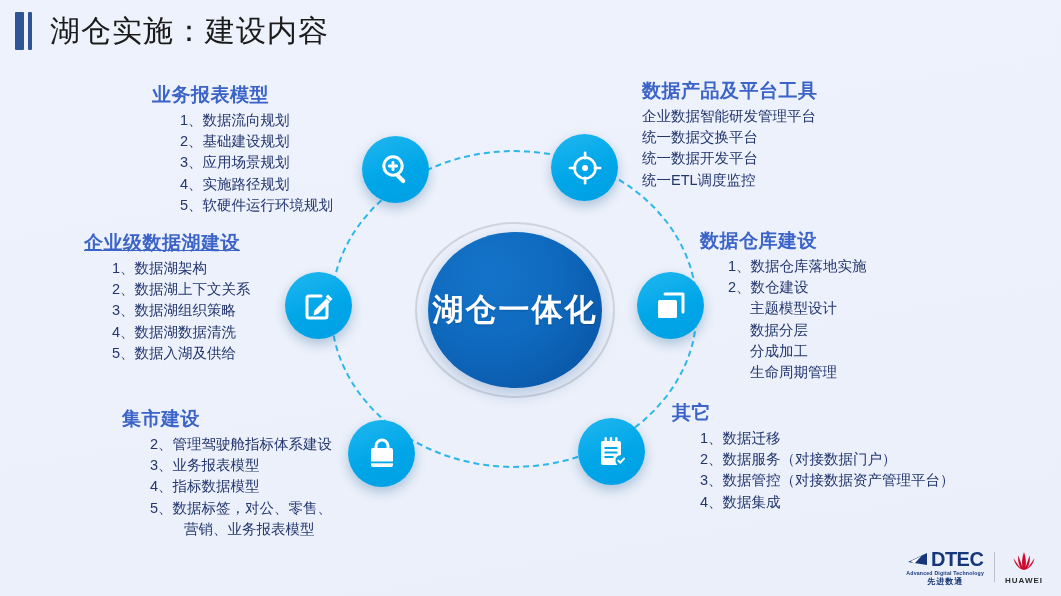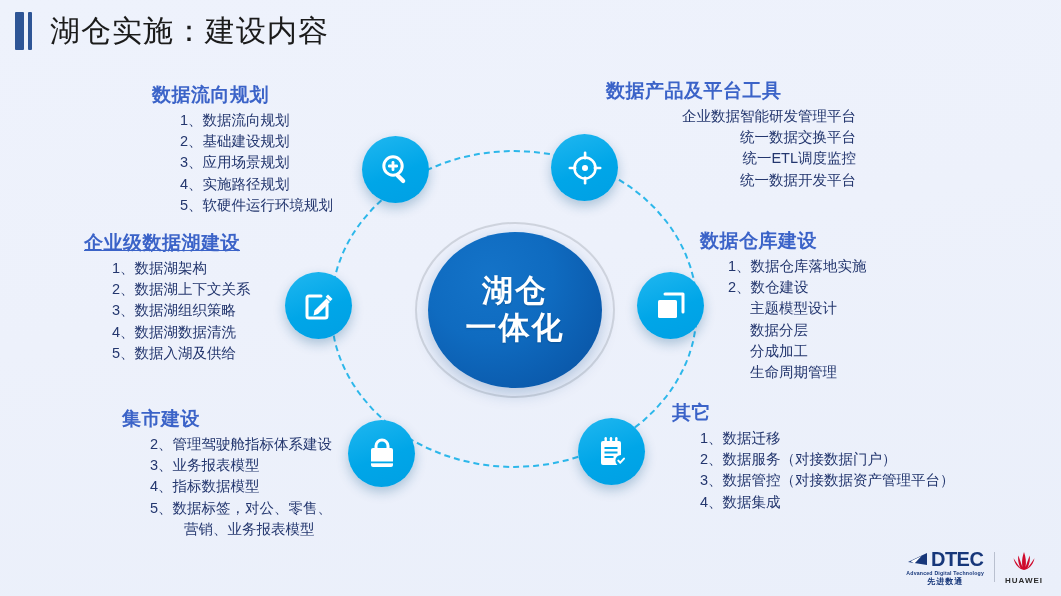--- a/index.html
+++ b/index.html
@@ -83,21 +83,21 @@
   }
   .core {
     position: absolute;
     left: 428px;
     top: 232px;
     width: 174px;
     height: 156px;
     border-radius: 50%;
     background: radial-gradient(circle at 35% 28%, #1473c8 0%, #0f6bc0 40%, #0b5bad 75%, #0a4f9c 100%);
     display: flex;
-    flex-direction: column;
+    flex-direction: row;
     align-items: center;
     justify-content: center;
     box-shadow: 0 6px 16px rgba(10,70,140,0.25);
   }
   .core-line {
     color: #ffffff;
     font-size: 31px;
     font-weight: bold;
     line-height: 1.18;
     letter-spacing: 2px;
@@ -144,24 +144,24 @@
   .block li {
     font-size: 14.5px;
     color: #23366e;
     line-height: 1.47;
     white-space: nowrap;
   }
   .block li.indent { padding-left: 34px; }
   .block li.indent2 { padding-left: 22px; }
   .block ul.ind { padding-left: 28px; }
   .block ul.center { padding-left: 0; text-align: center; }
-  .block ul.center li { text-align: right; }
+  .block ul.center li { text-align: left; }
 
   .b-tl  { left: 152px; top: 84px;  }
-  .b-tr  { left: 606px; top: 80px;  width: 250px; }
+  .b-tr  { left: 642px; top: 80px;  width: 250px; }
   .b-tr h3 { text-align: left; }
   .b-ml  { left: 84px;  top: 232px; }
   .b-mr  { left: 700px; top: 230px; }
   .b-bl  { left: 122px; top: 408px; }
   .b-br  { left: 672px; top: 402px; }
 
   
   .logos {
     position: absolute;
     right: 18px;
@@ -294,37 +294,37 @@
       <rect x="21.1" y="3" width="2.4" height="7" rx="1.2" fill="#ffffff"></rect>
       <rect x="10.5" y="13" width="13" height="2" fill="#00a6e8"></rect>
       <rect x="10.5" y="17.5" width="13" height="2" fill="#00a6e8"></rect>
       <rect x="10.5" y="22" width="9" height="2" fill="#00a6e8"></rect>
       <circle cx="27" cy="26.5" r="5.6" fill="#00a6e8"></circle>
       <path d="M24.3 26.6 L26.3 28.7 L30 24.6" fill="none" stroke="#ffffff" stroke-width="2" stroke-linecap="round" stroke-linejoin="round"></path>
     </svg>
   </div>
 
   <div class="block b-tl">
-    <h3>数据流向规划</h3>
+    <h3>业务报表模型</h3>
     <ul class="ind">
       <li>1、数据流向规划</li>
       <li>2、基础建设规划</li>
       <li>3、应用场景规划</li>
       <li>4、实施路径规划</li>
       <li>5、软硬件运行环境规划</li>
     </ul>
   </div>
 
   <div class="block b-tr">
     <h3>数据产品及平台工具</h3>
     <ul class="center">
       <li>企业数据智能研发管理平台</li>
       <li>统一数据交换平台</li>
+      <li>统一数据开发平台</li>
       <li>统一ETL调度监控</li>
-      <li>统一数据开发平台</li>
     </ul>
   </div>
 
   <div class="block b-ml">
     <h3 class="underlined">企业级数据湖建设</h3>
     <ul class="ind">
       <li>1、数据湖架构</li>
       <li>2、数据湖上下文关系</li>
       <li>3、数据湖组织策略</li>
       <li>4、数据湖数据清洗</li>

